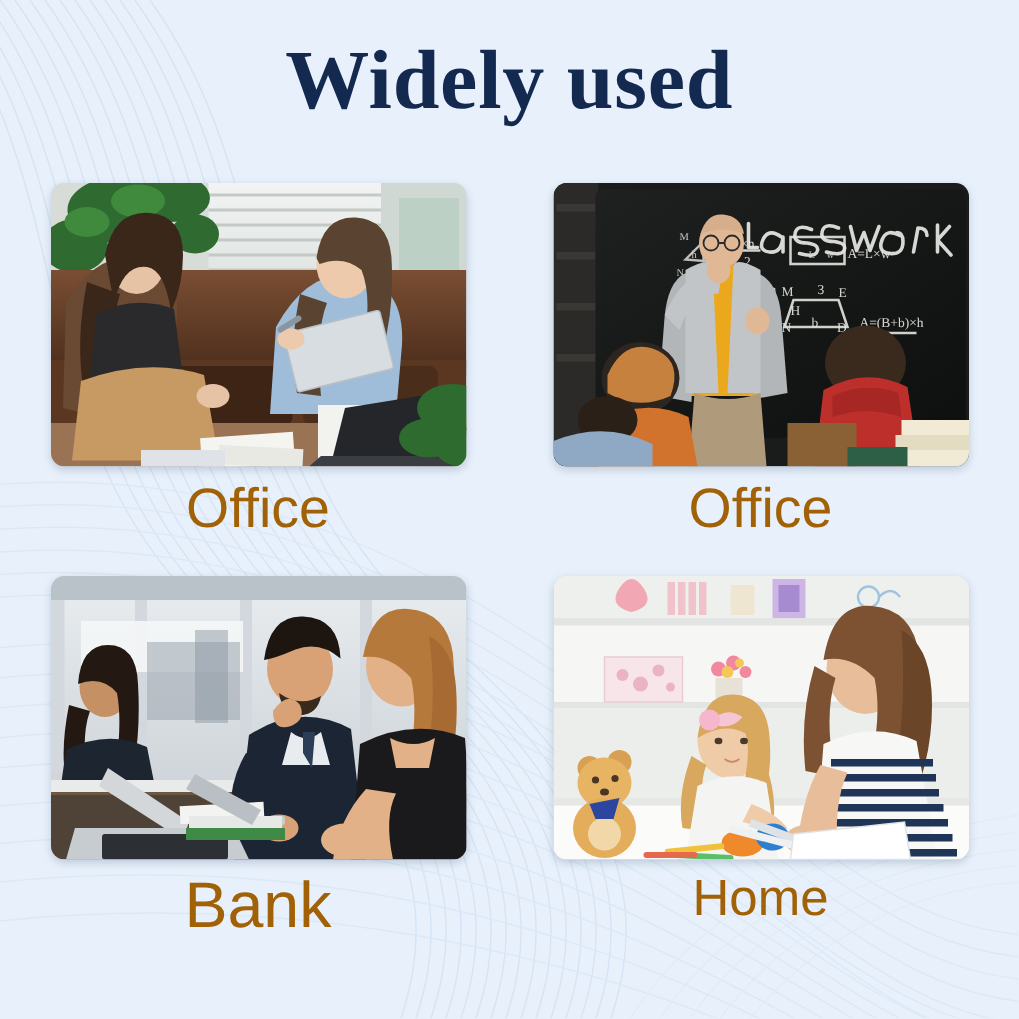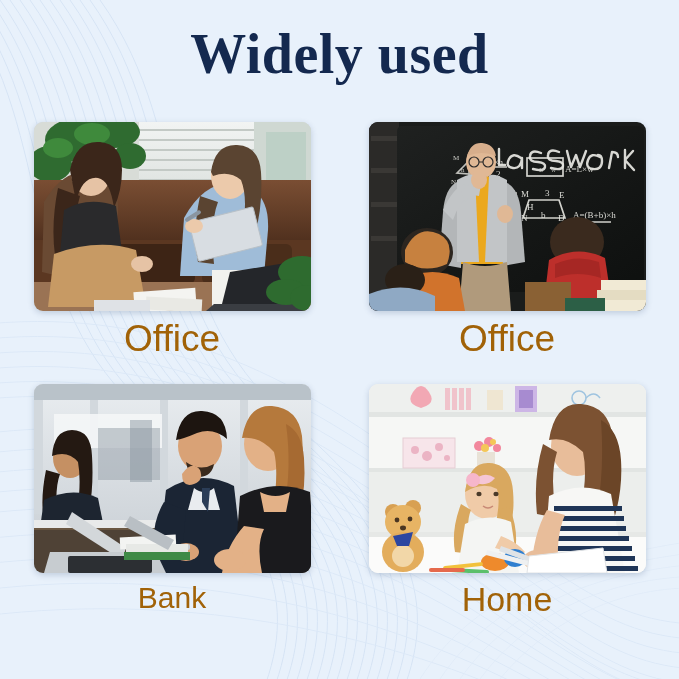--- a/index.html
+++ b/index.html
@@ -88,21 +88,21 @@
   .caption {
     margin-top: 8px;
     font-family: "Liberation Sans", sans-serif;
     font-weight: 400;
     color: #a16207;
     line-height: 1.1;
     text-align: left;
   }
   .cap-office  { font-size: 37px; }
   .cap-school  { font-size: 37px; }
-  .cap-bank    { font-size: 30px; }
+  .cap-bank    { font-size: 43px; }
   .cap-home    { font-size: 34px; }
 </style>
 </head>
 <body>
 
 <div id="page">
 
   <svg class="bg-waves" viewBox="0 0 679 679" preserveAspectRatio="none">
     <rect x="0" y="0" width="679" height="679" fill="#e8f1fb"></rect>
     <g stroke="#d3e2f4" stroke-width="1" fill="none" opacity="0.85">

